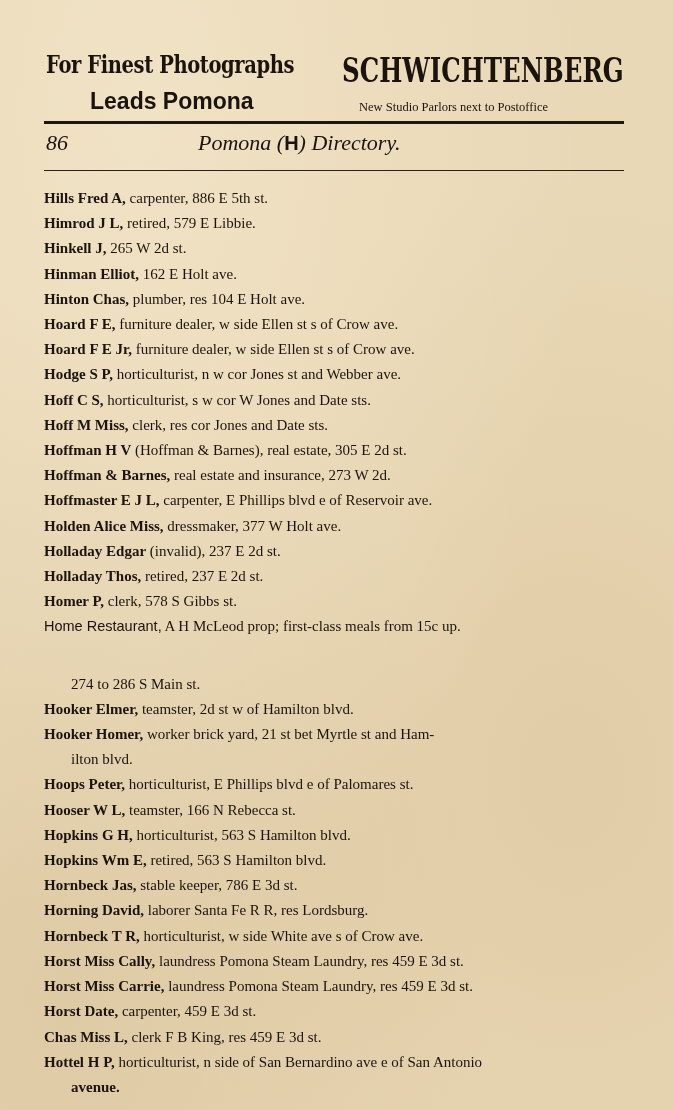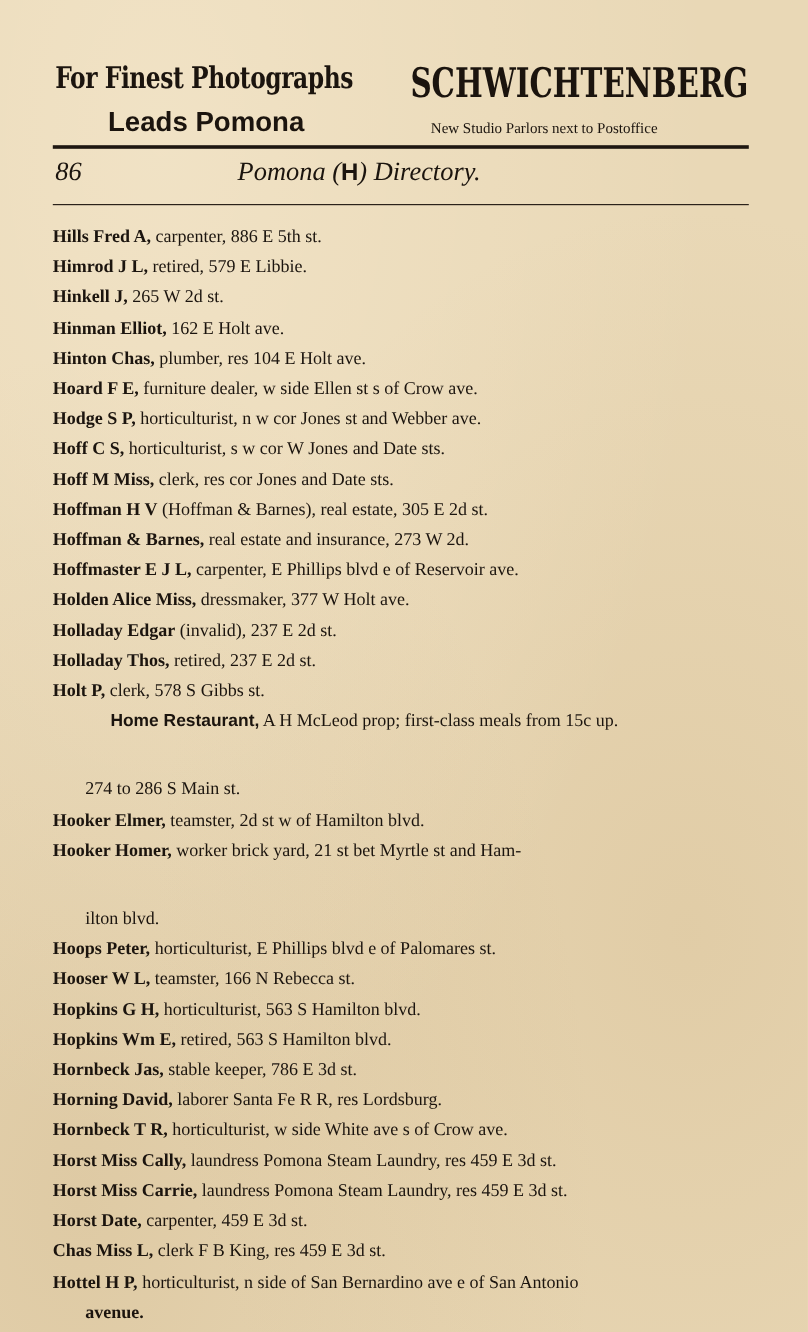--- a/index.html
+++ b/index.html
@@ -51,21 +51,21 @@
     .page-title { position: absolute; left: 154px; top: 0; white-space: nowrap; }
     .page-title .letter {
       font-style: normal; font-family: "Liberation Sans", sans-serif; font-weight: bold; font-size: 20px;
     }
     .entries {
       position: absolute; left: 44px; top: 186px; width: 585px;
       font-family: "Liberation Serif", serif; font-size: 15px; line-height: 25.2px;
     }
     .entry { white-space: nowrap; }
     .entry .name { font-weight: bold; }
-    .entry .bizname { font-family: "Liberation Sans", sans-serif; font-weight: bold; font-size: 14.5px; margin-left: 48px; }
+    .entry .bizname { font-family: "Liberation Sans", sans-serif; font-weight: normal; font-size: 14.5px; }
   </style>
 </head>
 <body>
 
 <div class="ad">
   <div class="ad-left-top">For Finest Photographs</div>
   <div class="ad-left-bottom">Leads Pomona</div>
   <div class="ad-brand">SCHWICHTENBERG</div>
   <div class="ad-sub">New Studio Parlors next to Postoffice</div>
 </div>
@@ -79,33 +79,34 @@
 
 <div class="rule-thin"></div>
 
 <div class="entries" id="entries">
     <div class="entry"><span class="name">Hills Fred A,</span><span> carpenter, 886 E 5th st.</span></div>
     <div class="entry"><span class="name">Himrod J L,</span><span> retired, 579 E Libbie.</span></div>
     <div class="entry"><span class="name">Hinkell J,</span><span> 265 W 2d st.</span></div>
     <div class="entry"><span class="name">Hinman Elliot,</span><span> 162 E Holt ave.</span></div>
     <div class="entry"><span class="name">Hinton Chas,</span><span> plumber, res 104 E Holt ave.</span></div>
     <div class="entry"><span class="name">Hoard F E,</span><span> furniture dealer, w side Ellen st s of Crow ave.</span></div>
+    <div class="entry"><span class="name">Hoard F E Jr,</span><span> furniture dealer, w side Ellen st s of Crow ave.</span></div>
     <div class="entry"><span class="name">Hodge S P,</span><span> horticulturist, n w cor Jones st and Webber ave.</span></div>
     <div class="entry"><span class="name">Hoff C S,</span><span> horticulturist, s w cor W Jones and Date sts.</span></div>
     <div class="entry"><span class="name">Hoff M Miss,</span><span> clerk, res cor Jones and Date sts.</span></div>
     <div class="entry"><span class="name">Hoffman H V</span><span> (Hoffman &amp; Barnes), real estate, 305 E 2d st.</span></div>
     <div class="entry"><span class="name">Hoffman &amp; Barnes,</span><span> real estate and insurance, 273 W 2d.</span></div>
     <div class="entry"><span class="name">Hoffmaster E J L,</span><span> carpenter, E Phillips blvd e of Reservoir ave.</span></div>
     <div class="entry"><span class="name">Holden Alice Miss,</span><span> dressmaker, 377 W Holt ave.</span></div>
     <div class="entry"><span class="name">Holladay Edgar</span><span> (invalid), 237 E 2d st.</span></div>
     <div class="entry"><span class="name">Holladay Thos,</span><span> retired, 237 E 2d st.</span></div>
-    <div class="entry"><span class="name">Holt P,</span><span> clerk, 578 S Gibbs st.</span></div>
+    <div class="entry"><span class="name">Homer P,</span><span> clerk, 578 S Gibbs st.</span></div>
     <div class="entry hang"><span class="name bizname">Home Restaurant,</span><span> A H McLeod prop; first-class meals from 15c up.</span><div class="cont" style="padding-left: 27px; margin-top: 32px;">274 to 286 S Main st.</div></div>
     <div class="entry"><span class="name">Hooker Elmer,</span><span> teamster, 2d st w of Hamilton blvd.</span></div>
-    <div class="entry hang"><span class="name">Hooker Homer,</span><span> worker brick yard, 21 st bet Myrtle st and Ham-</span><div class="cont" style="padding-left: 27px; margin-top: 32px;">ilton blvd.</div></div>
+    <div class="entry hang"><span class="name">Hooker Homer,</span><span> worker brick yard, 21 st bet Myrtle st and Ham-</span><div class="cont" style="padding-left: 27px;">ilton blvd.</div></div>
     <div class="entry"><span class="name">Hoops Peter,</span><span> horticulturist, E Phillips blvd e of Palomares st.</span></div>
     <div class="entry"><span class="name">Hooser W L,</span><span> teamster, 166 N Rebecca st.</span></div>
     <div class="entry"><span class="name">Hopkins G H,</span><span> horticulturist, 563 S Hamilton blvd.</span></div>
     <div class="entry"><span class="name">Hopkins Wm E,</span><span> retired, 563 S Hamilton blvd.</span></div>
     <div class="entry"><span class="name">Hornbeck Jas,</span><span> stable keeper, 786 E 3d st.</span></div>
     <div class="entry"><span class="name">Horning David,</span><span> laborer Santa Fe R R, res Lordsburg.</span></div>
     <div class="entry"><span class="name">Hornbeck T R,</span><span> horticulturist, w side White ave s of Crow ave.</span></div>
     <div class="entry"><span class="name">Horst Miss Cally,</span><span> laundress Pomona Steam Laundry, res 459 E 3d st.</span></div>
     <div class="entry"><span class="name">Horst Miss Carrie,</span><span> laundress Pomona Steam Laundry, res 459 E 3d st.</span></div>
     <div class="entry"><span class="name">Horst Date,</span><span> carpenter, 459 E 3d st.</span></div>

